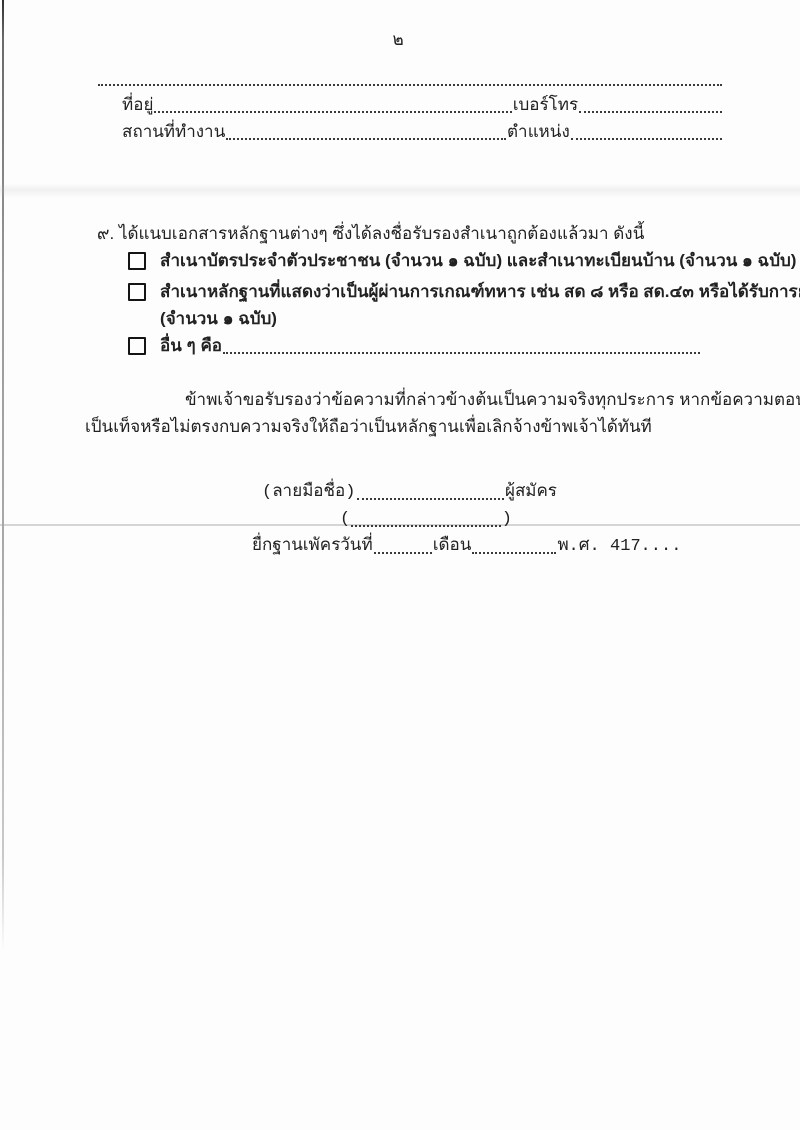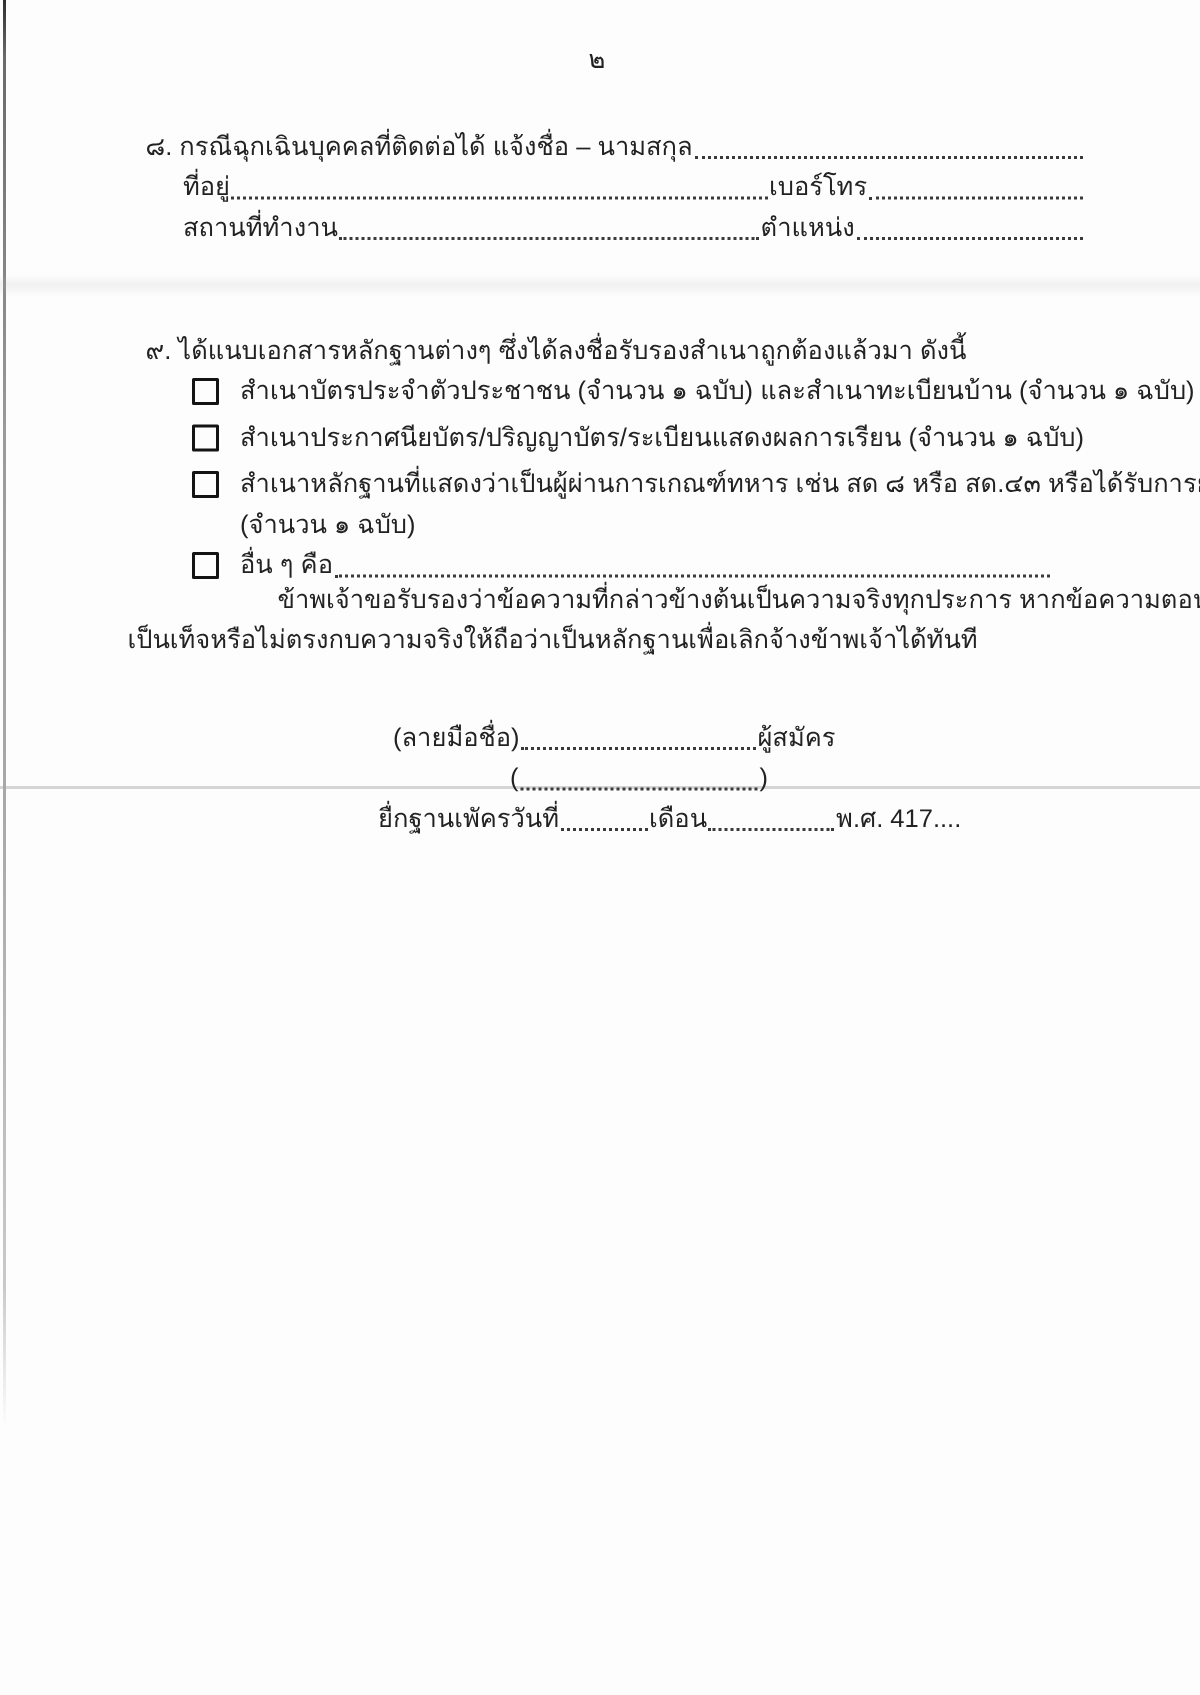--- a/index.html
+++ b/index.html
@@ -48,44 +48,43 @@
   .indent{padding-left:25px;justify-content:space-between;}
   #section8{top:84px;left:97px;width:626px;}
   #section9{top:220px;left:97px;width:626px;}
   .chk-row{display:flex;margin-left:31px;}
   .chk-col{flex:0 0 32px;}
   .chk-box{
     display:inline-block;width:14px;height:14px;
     border:2px solid #141414;border-radius:1px;
     margin-top:5px;background:transparent;
   }
-  .chk-text{flex:1 1 auto;min-width:0;}
+  .chk-text{flex:1 1 auto;min-width:0;font-weight:bold;}
   .chk-text .ln{white-space:nowrap;}
   #declaration{top:386px;left:85px;width:620px;}
   #declaration .dline1{padding-left:100px;}
-  #signature{top:478px;left:0;width:780px;}
+  #signature{top:478px;left:0;width:780px;font-family:Liberation Mono, monospace;}
   .sig1{margin-left:262px;width:295px;}
   .sig2{margin-left:340px;width:172px;}
   .sig3{margin-left:252px;width:320px;}
   .t{white-space:pre;}
 </style>
 </head>
 <body>
 
 <div class="page">
 
   <div class="scan-edge-left"></div>
   <div class="scan-band"></div>
   <div class="scan-line"></div>
 
   <div class="page-number">๒</div>
 
   <div class="block" id="section8">
     <div class="ln">
-      <span class="t">๘. กรณีฉุกเฉินบุคคลที่ติดต่อได้ แจ้งชื่อ – นามสกุล</span>
       <span class="leader g1"></span>
     </div>
     <div class="ln indent">
       <span class="t">ที่อยู่</span>
       <span class="leader g25"></span>
       <span class="t">เบอร์โทร</span>
       <span class="leader g1"></span>
     </div>
     <div class="ln indent">
       <span class="t">สถานที่ทำงาน</span>
@@ -102,28 +101,20 @@
 
     <div class="chk-row">
       <span class="chk-col"><span class="chk-box"></span></span>
       <span class="chk-text">
         <div class="ln">
             <span class="t">สำเนาบัตรประจำตัวประชาชน (จำนวน ๑ ฉบับ) และสำเนาทะเบียนบ้าน (จำนวน ๑ ฉบับ)</span>
           </div>
       </span>
     </div>
 
-    <div class="chk-row">
-      <span class="chk-col"><span class="chk-box"></span></span>
-      <span class="chk-text">
-        <div class="ln">
-            <span class="t">สำเนาประกาศนียบัตร/ปริญญาบัตร/ระเบียนแสดงผลการเรียน (จำนวน ๑ ฉบับ)</span>
-          </div>
-      </span>
-    </div>
 
     <div class="chk-row">
       <span class="chk-col"><span class="chk-box"></span></span>
       <span class="chk-text">
         <div class="ln">
             <span class="t">สำเนาหลักฐานที่แสดงว่าเป็นผู้ผ่านการเกณฑ์ทหาร เช่น สด ๘ หรือ สด.๔๓ หรือได้รับการยกเว้น</span>
           </div>
         <div class="ln">
             <span class="t">(จำนวน ๑ ฉบับ)</span>
           </div>

